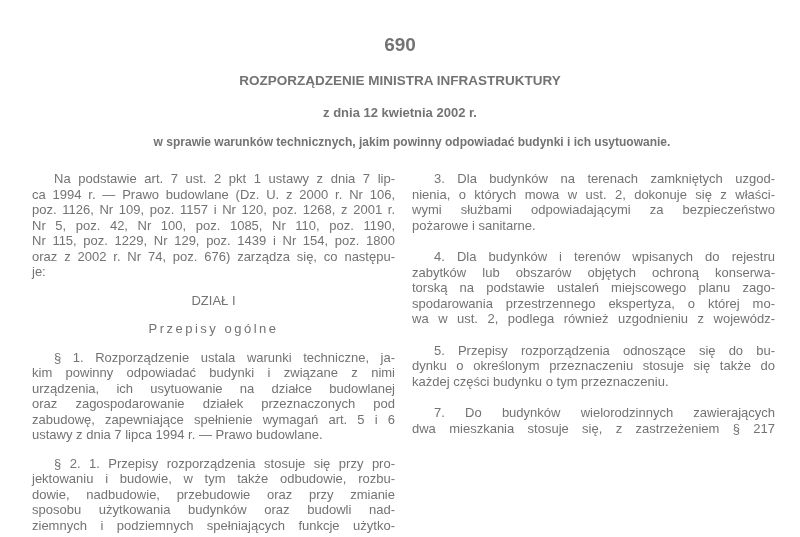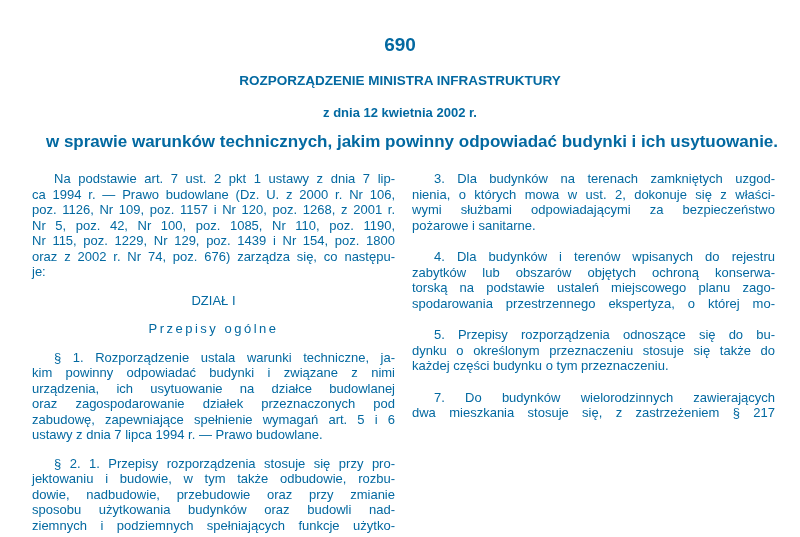--- a/index.html
+++ b/index.html
@@ -2,21 +2,21 @@
 <html lang="pl"><head>
 <meta charset="utf-8">
 <style>
   html, body { margin: 0; padding: 0; background: #ffffff; }
   .page {
     position: relative;
     width: 800px;
     height: 537px;
     overflow: hidden;
     background: #ffffff;
-    color: #0369a1;
+    color: #737373;
     font-family: "Liberation Sans", sans-serif;
     -webkit-font-smoothing: antialiased;
   }
   .page-number {
     padding-top: 34px;
     text-align: center;
     font-weight: bold;
     font-size: 19px;
     line-height: 21px;
   }
@@ -31,21 +31,21 @@
     margin-top: 16px;
     text-align: center;
     font-size: 13px;
     line-height: 16px;
     font-weight: bold;
   }
   .doc-subject {
     margin-top: 13px;
     text-align: center;
     font-weight: bold;
-    font-size: 17px;
+    font-size: 12px;
     line-height: 16px;
     padding-left: 24px;
   }
   .columns {
     display: flex;
     gap: 17px;
     margin-top: 21px;
     padding: 0 25px 0 32px;
   }
   .col {
@@ -118,20 +118,21 @@
           <div class="line first-indent">3. Dla budynków na terenach zamkniętych uzgod-</div>
           <div class="line">nienia, o których mowa w ust. 2, dokonuje się z właści-</div>
           <div class="line">wymi służbami odpowiadającymi za bezpieczeństwo</div>
           <div class="line last">pożarowe i sanitarne.</div>
         </div>
         <div class="para">
           <div class="line first-indent">4. Dla budynków i terenów wpisanych do rejestru</div>
           <div class="line">zabytków lub obszarów objętych ochroną konserwa-</div>
           <div class="line">torską na podstawie ustaleń miejscowego planu zago-</div>
           <div class="line">spodarowania przestrzennego ekspertyza, o której mo-</div>
+          <div class="line">wa w ust. 2, podlega również uzgodnieniu z wojewódz-</div>
         </div>
         <div class="para">
           <div class="line first-indent">5. Przepisy rozporządzenia odnoszące się do bu-</div>
           <div class="line">dynku o określonym przeznaczeniu stosuje się także do</div>
           <div class="line last">każdej części budynku o tym przeznaczeniu.</div>
         </div>
         <div class="para">
           <div class="line first-indent">7. Do budynków wielorodzinnych zawierających</div>
           <div class="line">dwa mieszkania stosuje się, z zastrzeżeniem § 217</div>
         </div>

